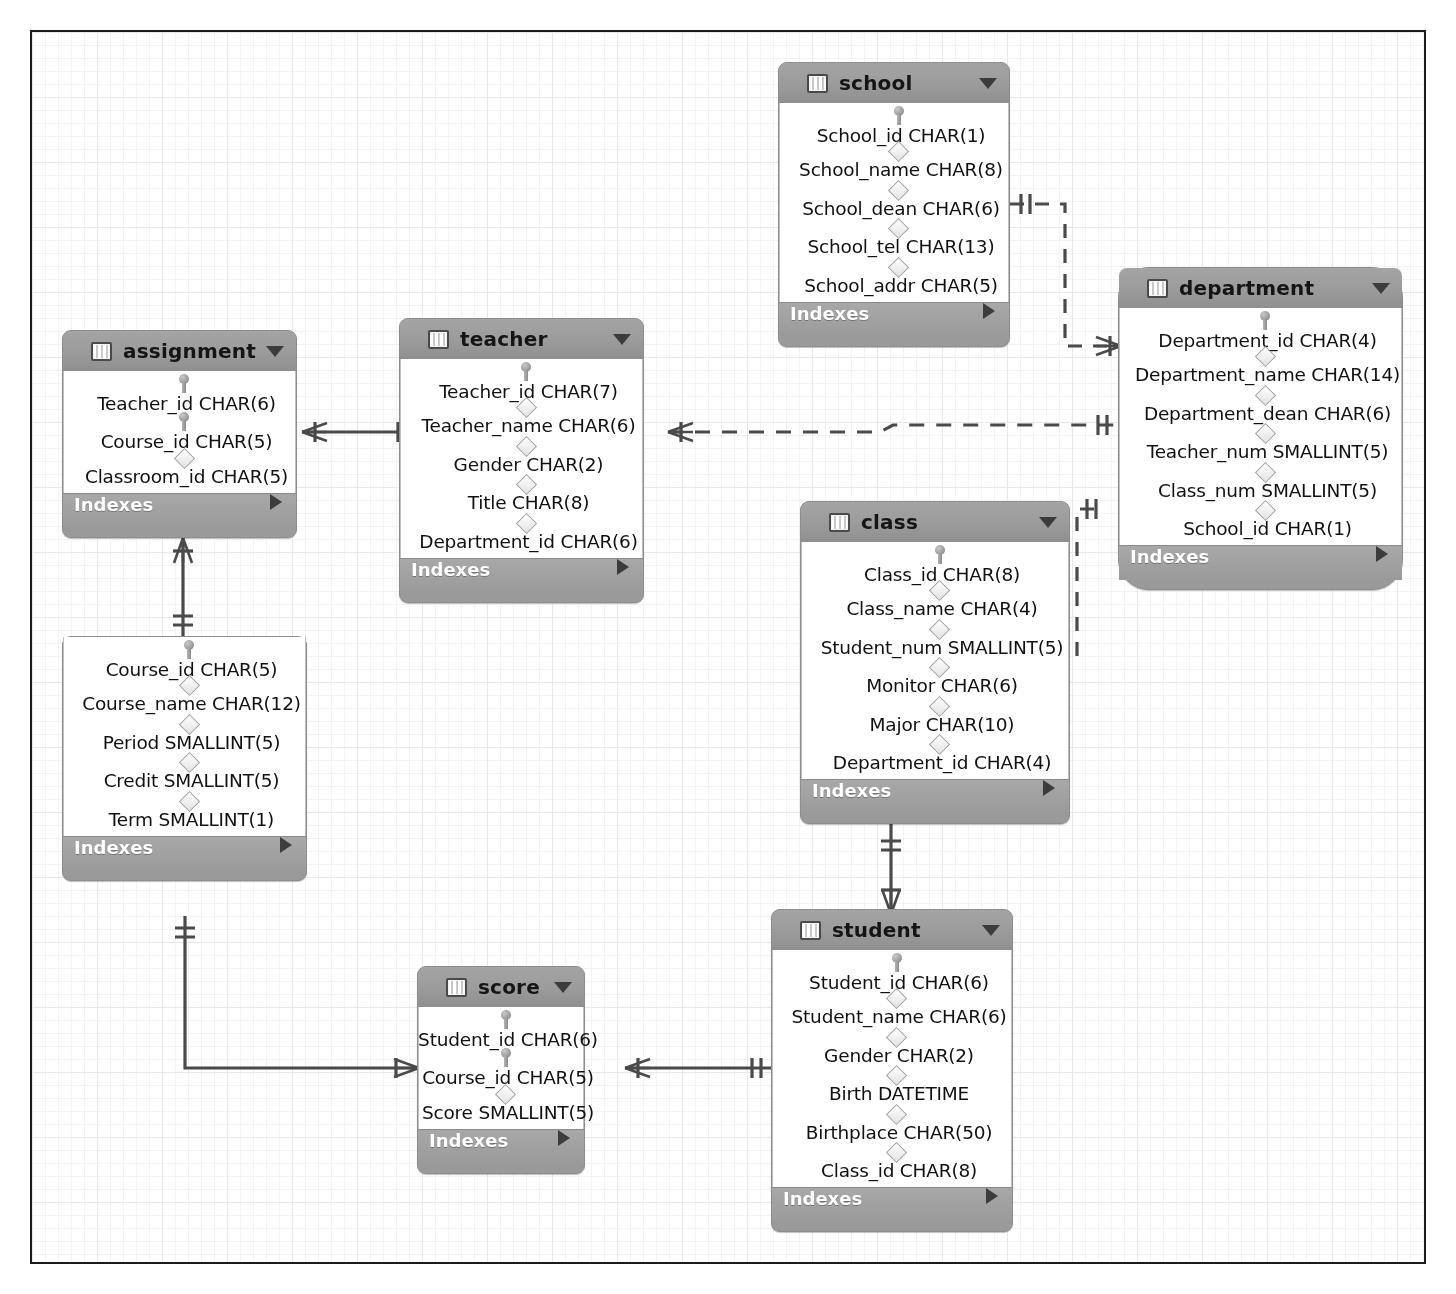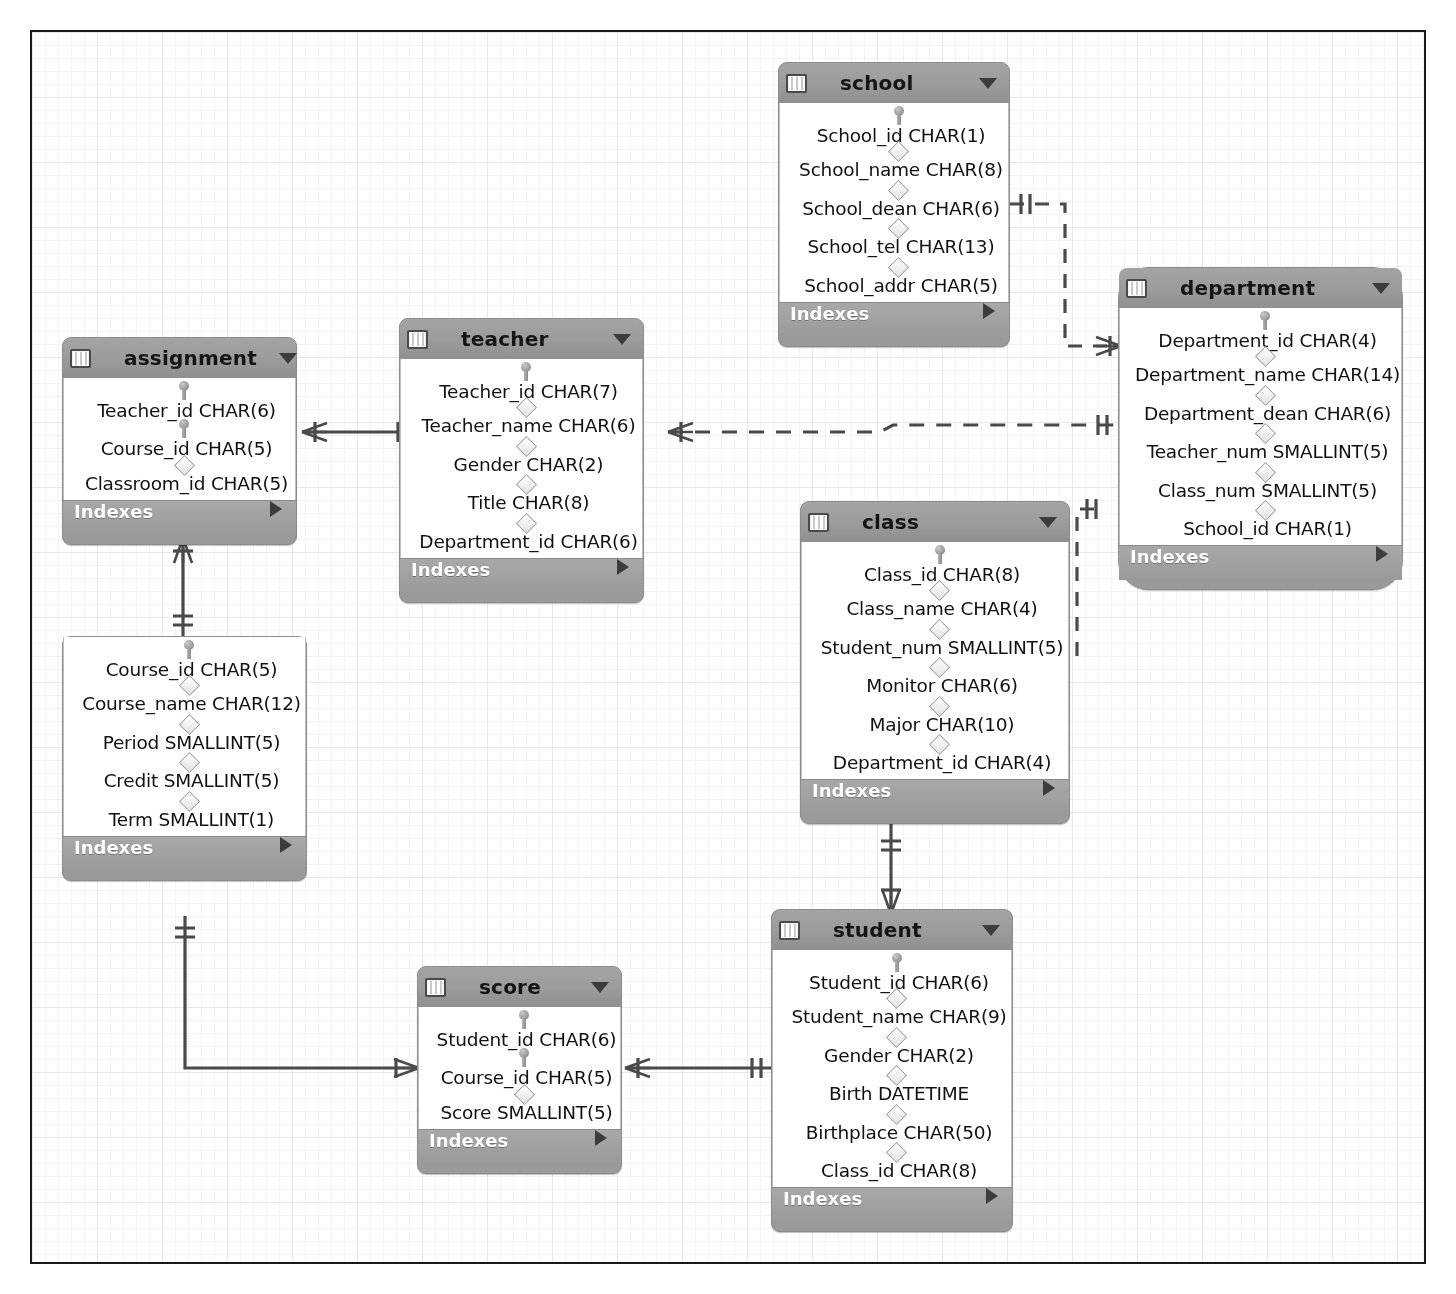--- a/index.html
+++ b/index.html
@@ -30,24 +30,23 @@
     position:absolute;
     border-radius:9px;
     background:#9a9a9a;
     box-shadow:0 1px 1px rgba(0,0,0,.25);
     padding-bottom:9px;
     border:1px solid #8d8d8d;
   }
   .tbl-hdr{
     height:40px;
     display:flex; align-items:center;
-    padding:0 12px 0 7px;
+    padding:0 12px 0 28px;
     border-radius:8px 8px 0 0;
     background:linear-gradient(to bottom,#a4a4a4 0%,#9b9b9b 55%,#8f8f8f 100%);
-    gap:22px;
   }
   .tbl-icon{
     width:21px; height:19px; flex:0 0 auto;
     border:2px solid #4a4a4a;
     border-radius:2px;
     background:
       linear-gradient(to right,
         #ffffff 0 3px, #c9c9c9 3px 5px,
         #ffffff 5px 8px, #c9c9c9 8px 10px,
         #ffffff 10px 13px, #c9c9c9 13px 15px,
@@ -293,21 +292,21 @@
           <div class="col">
             <span class="ico-col"></span>
             <span class="col-label">Department_id CHAR(6)</span>
           </div>
         </div>
         <div class="tbl-idx">
           <span class="idx-label">Indexes</span>
           <span class="idx-caret"></span>
         </div>
       </div>
-      <div class="tbl" style="left: 30px; top: 298px; width: 235px; margin-top: 7px;">
+      <div class="tbl" style="left: 30px; top: 298px; width: 235px;">
         <div class="tbl-hdr">
           <span class="tbl-icon"></span>
           <span class="tbl-name">assignment</span>
           <span class="tbl-caret"></span>
         </div>
         <div class="tbl-cols">
           <div class="col">
             <span class="ico-pk"></span>
             <span class="col-label">Teacher_id CHAR(6)</span>
           </div>
@@ -396,21 +395,21 @@
           <span class="tbl-name">student</span>
           <span class="tbl-caret"></span>
         </div>
         <div class="tbl-cols">
           <div class="col">
             <span class="ico-pk"></span>
             <span class="col-label">Student_id CHAR(6)</span>
           </div>
           <div class="col">
             <span class="ico-col"></span>
-            <span class="col-label">Student_name CHAR(9)</span>
+            <span class="col-label">Student_name CHAR(6)</span>
           </div>
           <div class="col">
             <span class="ico-col"></span>
             <span class="col-label">Gender CHAR(2)</span>
           </div>
           <div class="col">
             <span class="ico-col"></span>
             <span class="col-label">Birth DATETIME</span>
           </div>
           <div class="col">
@@ -420,21 +419,21 @@
           <div class="col">
             <span class="ico-col"></span>
             <span class="col-label">Class_id CHAR(8)</span>
           </div>
         </div>
         <div class="tbl-idx">
           <span class="idx-label">Indexes</span>
           <span class="idx-caret"></span>
         </div>
       </div>
-      <div class="tbl" style="left: 385px; top: 934px; width: 205px;">
+      <div class="tbl" style="left: 385px; top: 934px; width: 168px;">
         <div class="tbl-hdr">
           <span class="tbl-icon"></span>
           <span class="tbl-name">score</span>
           <span class="tbl-caret"></span>
         </div>
         <div class="tbl-cols">
           <div class="col">
             <span class="ico-pk"></span>
             <span class="col-label">Student_id CHAR(6)</span>
           </div>

